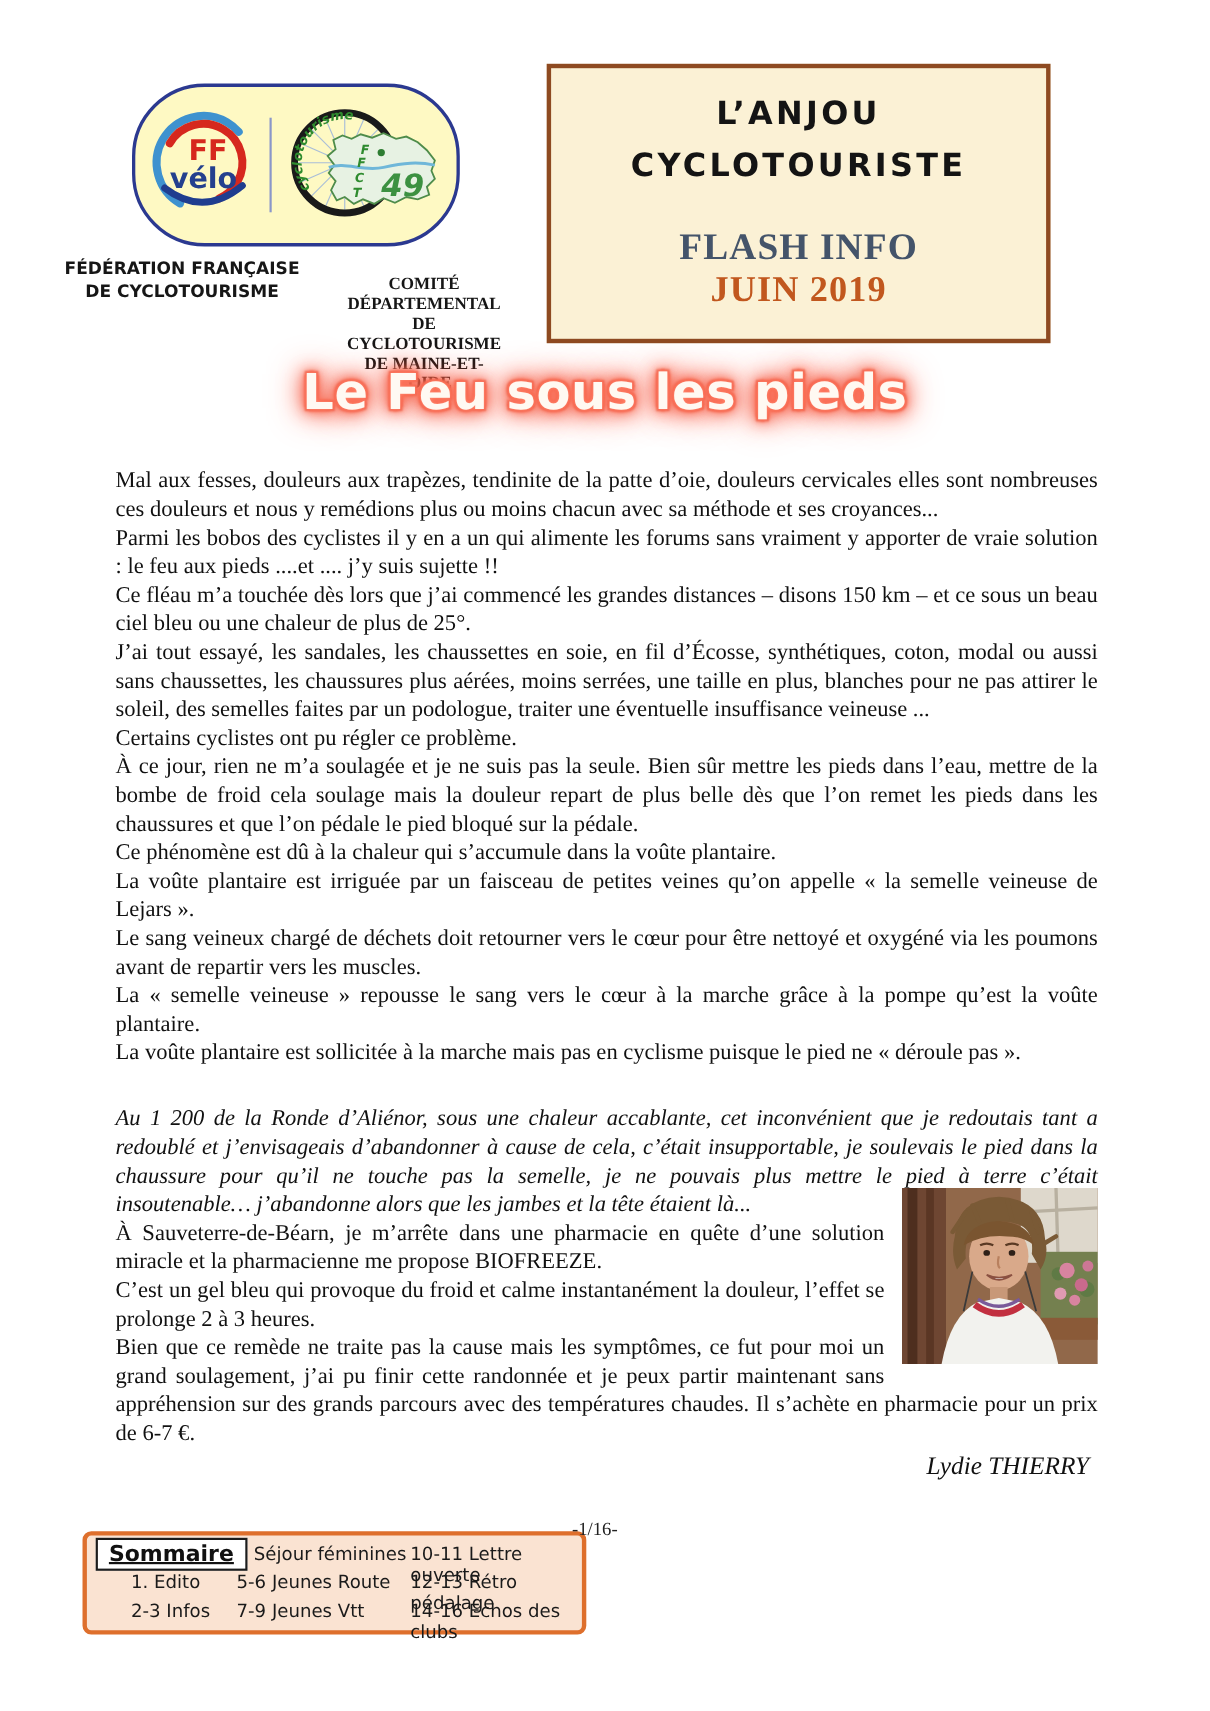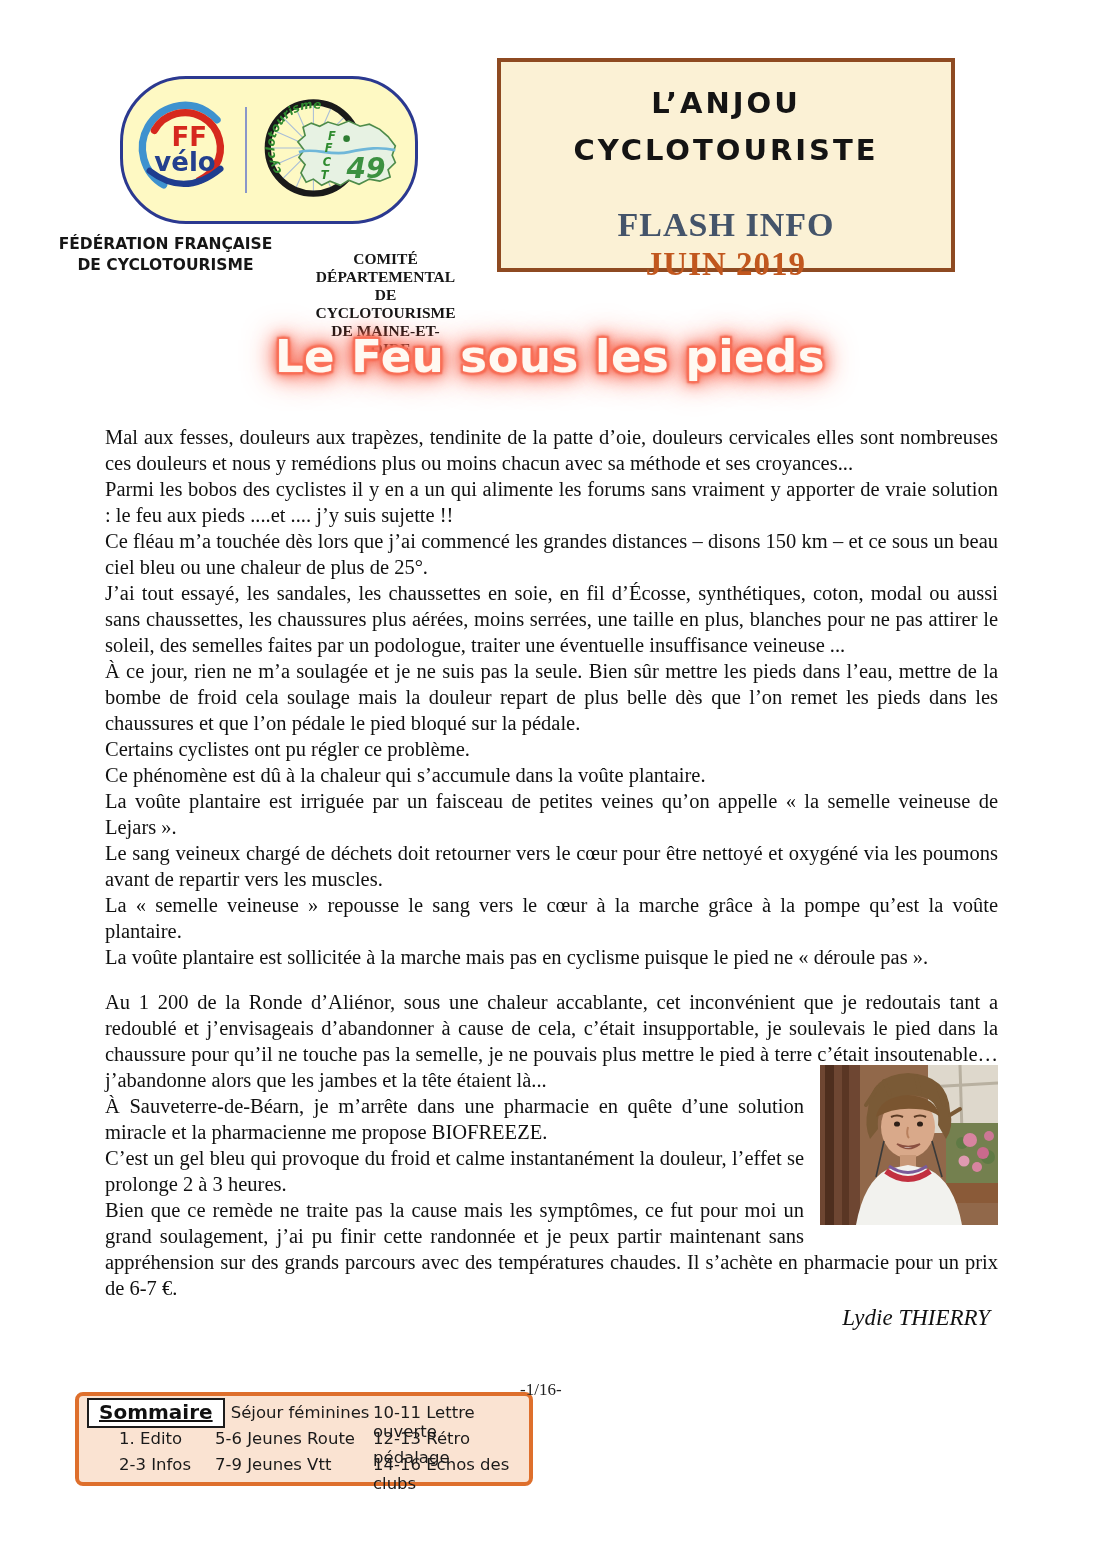--- a/index.html
+++ b/index.html
@@ -13,42 +13,42 @@
              padding:0 10px;}
   .pill-divider{width:2px;height:86px;background:#8A97C9;flex:0 0 auto;}
 
   .org-name{position:absolute;text-align:center;font-weight:bold;color:#161616;}
   .federation-name{left:58px;top:234px;width:215px;
                    font-family:"DejaVu Sans",sans-serif;font-size:15.5px;line-height:21px;white-space:pre-line;}
   .comite-name{left:308px;top:228px;width:155px;
                font-family:"Liberation Serif",serif;font-size:15.5px;line-height:18px;white-space:pre-line;margin-top:22px;}
 
   
-  .masthead{position:absolute;left:497px;top:58px;width:458px;height:214px;box-sizing:border-box;
+  .masthead{position:absolute;left:497px;top:58px;width:458px;height:254px;box-sizing:border-box;
             background:#FBF1D5;border:4px solid #8E4A21;text-align:center;}
   .masthead-title{margin-top:18px;font-family:"DejaVu Sans",sans-serif;font-weight:bold;
                   font-size:29px;line-height:47px;letter-spacing:3px;color:#141414;white-space:pre-line;}
   .masthead-flash{margin-top:32px;font-family:"Liberation Serif",serif;font-weight:bold;
                   font-size:34px;color:#44546A;letter-spacing:1px;}
   .masthead-issue{margin-top:2px;font-family:Liberation Serif, serif;font-weight:bold;
                   font-size:33px;color:#C1571E;letter-spacing:1px;}
 
   
   .article-title-wrap{position:absolute;left:0;top:330px;width:1100px;text-align:center;}
   .article-title{display:inline-block;font-family:"DejaVu Sans",sans-serif;font-weight:bold;
                  font-size:45px;letter-spacing:0.5px;color:#FFF9F2;
                  text-shadow:0 0 3px #ff8a72,0 0 6px #ff7a61,0 0 10px #f96a52,
                              0 0 16px #f55a43,0 0 24px #f55a43,0 0 34px #f2523b,
                              2px 2px 2px #ef6a55,-2px 2px 2px #ef6a55,2px -2px 2px #ef6a55,-2px -2px 2px #ef6a55;}
 
   
   .article-body{position:absolute;left:105px;top:424px;width:893px;
                 font-size:20.5px;line-height:26px;text-align:justify;}
   .article-body p{margin:0;}
-  p.para-gap{margin-top:19px;}
+  p.para-gap{margin-top:34px;font-style:italic;}
   .portrait{float:right;width:178px;height:160px;margin:-28px 0 8px 16px;}
   .signature{margin-top:4px;padding-right:8px;text-align:right;font-style:italic;font-size:23px;}
 
   
   .sommaire{position:absolute;left:75px;top:1392px;width:458px;height:94px;box-sizing:border-box;
             background:#FAE3D2;border:4px solid #DE6F2C;border-radius:8px;
             font-family:"DejaVu Sans",sans-serif;}
   .sommaire-label{position:absolute;left:8px;top:2px;background:#fff;border:2px solid #1c1c1c;
                   padding:0 10px 2px 10px;font-weight:bold;font-size:20px;text-decoration:underline;color:#111;}
   .sommaire-grid{display:grid;grid-template-columns:102px 158px auto;grid-auto-rows:26px;
@@ -125,22 +125,22 @@
 
   <div class="article-title-wrap">
     <span class="article-title">Le Feu sous les pieds</span>
   </div>
 
   <div class="article-body">
     <p>Mal aux fesses, douleurs aux trapèzes, tendinite de la patte d’oie, douleurs cervicales elles sont nombreuses ces douleurs et nous y remédions plus ou moins chacun avec sa méthode et ses croyances...</p>
     <p>Parmi les bobos des cyclistes il y en a un qui alimente les forums sans vraiment y apporter de vraie solution : le feu aux pieds ....et .... j’y suis sujette !!</p>
     <p>Ce fléau m’a touchée dès lors que j’ai commencé les grandes distances – disons 150 km – et ce sous un beau ciel bleu ou une chaleur de plus de 25°.</p>
     <p>J’ai tout essayé, les sandales, les chaussettes en soie, en fil d’Écosse, synthétiques, coton, modal ou aussi sans chaussettes, les chaussures plus aérées, moins serrées, une taille en plus, blanches pour ne pas attirer le soleil, des semelles faites par un podologue, traiter une éventuelle insuffisance veineuse ...</p>
+    <p>Certains cyclistes ont pu régler ce problème.</p>
     <p>À ce jour, rien ne m’a soulagée et je ne suis pas la seule. Bien sûr mettre les pieds dans l’eau, mettre de la bombe de froid cela soulage mais la douleur repart de plus belle dès que l’on remet les pieds dans les chaussures et que l’on pédale le pied bloqué sur la pédale.</p>
-    <p>Certains cyclistes ont pu régler ce problème.</p>
     <p>Ce phénomène est dû à la chaleur qui s’accumule dans la voûte plantaire.</p>
     <p>La voûte plantaire est irriguée par un faisceau de petites veines qu’on appelle « la semelle veineuse de Lejars ».</p>
     <p>Le sang veineux chargé de déchets doit retourner vers le cœur pour être nettoyé et oxygéné via les poumons avant de repartir vers les muscles.</p>
     <p>La « semelle veineuse » repousse le sang vers le cœur à la marche grâce à la pompe qu’est la voûte plantaire.</p>
     <p>La voûte plantaire est sollicitée à la marche mais pas en cyclisme puisque le pied ne « déroule pas ».</p>
     <p class="para-gap">Au 1 200 de la Ronde d’Aliénor, sous une chaleur accablante, cet inconvénient que je redoutais tant a redoublé et j’envisageais d’abandonner à cause de cela, c’était insupportable, je soulevais le pied dans la chaussure pour qu’il ne touche pas la semelle, je ne pouvais plus mettre le pied à terre c’était insoutenable… j’abandonne alors que les jambes et la tête étaient là...</p>
 
     <span class="portrait">
       <svg width="178" height="160" viewBox="0 0 178 160">
         <rect x="0" y="0" width="178" height="160" fill="#91684A"></rect>

